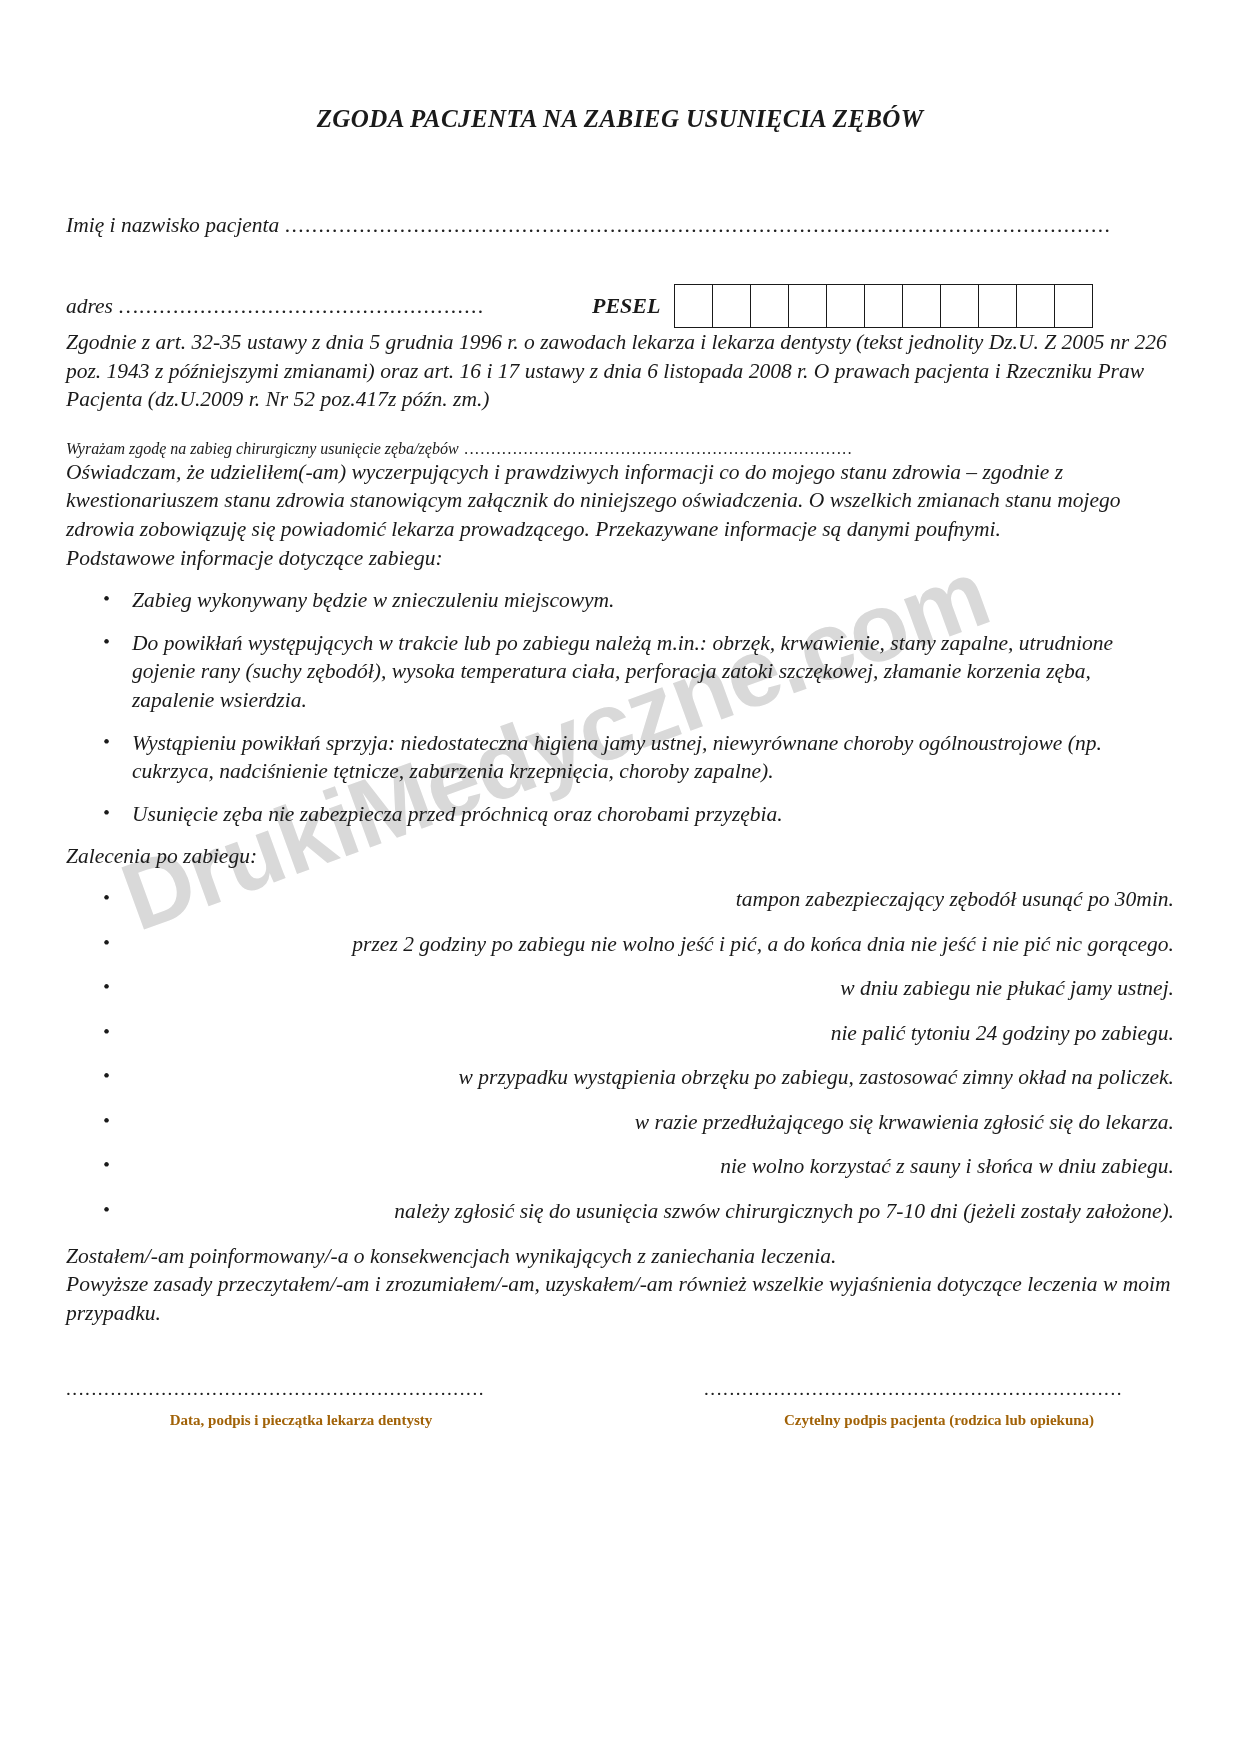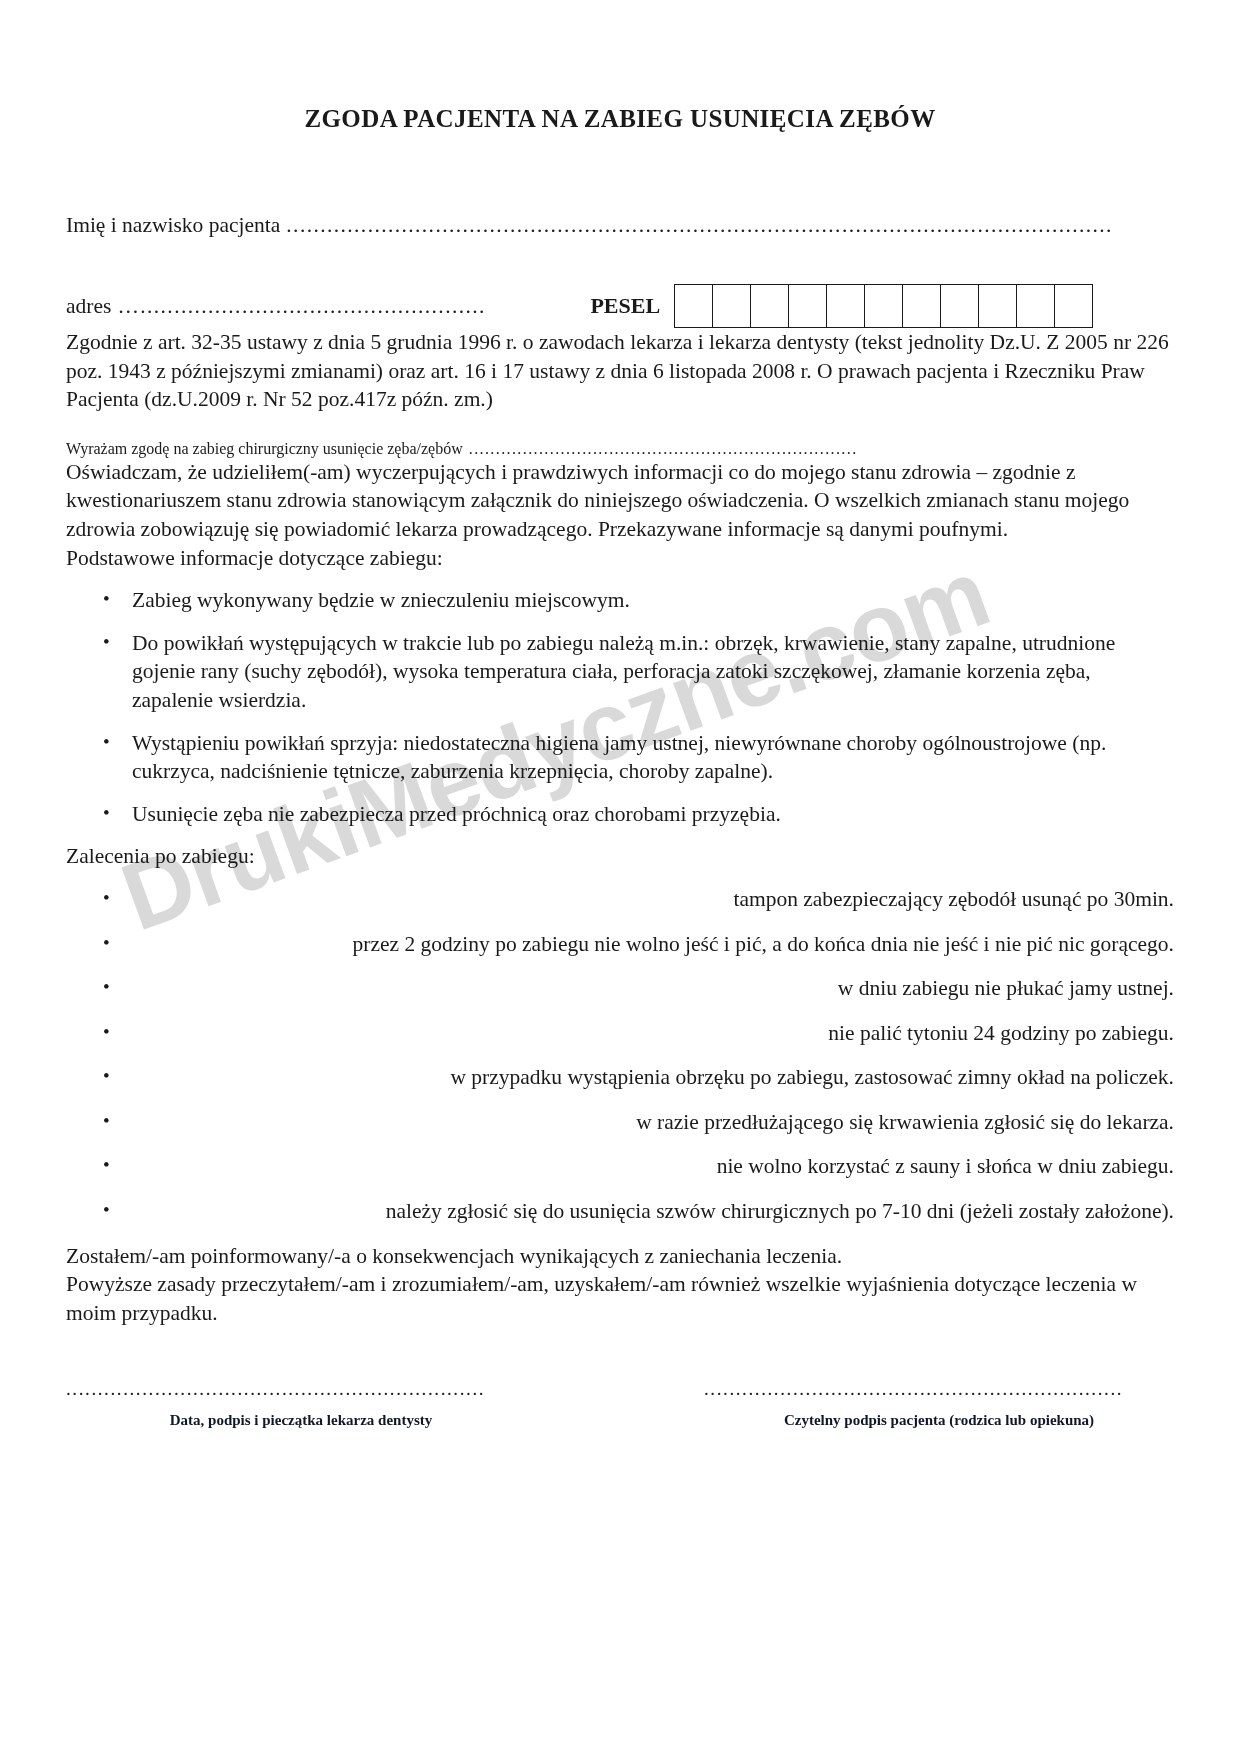--- a/index.html
+++ b/index.html
@@ -40,20 +40,21 @@
     white-space: nowrap;
     pointer-events: none;
     z-index: 0;
     user-select: none;
   }
 
   .content {
     position: relative;
     z-index: 2;
     padding: 0 66px;
+    font-style: italic;
   }
 
   
   .doc-title {
     text-align: center;
     font-weight: bold;
     font-size: 25px;
     letter-spacing: 0.4px;
     margin: 0;
     padding-top: 105px;
@@ -161,21 +162,21 @@
     letter-spacing: 1.6px;
     color: #222;
     white-space: nowrap;
     overflow: hidden;
   }
   .sig-caption {
     margin-top: 12px;
     font-family: "Liberation Serif", "DejaVu Serif", serif;
     font-size: 15px;
     font-weight: bold;
-    color: #0f172a;
+    color: #a16207;
   }
   .sig-col-left .sig-line { text-align: left; }
   .sig-col-right .sig-line { text-align: left; }
 </style>
 </head>
 <body>
 
 <div class="page">
 
   <div class="watermark">DrukiMedyczne.com</div>

